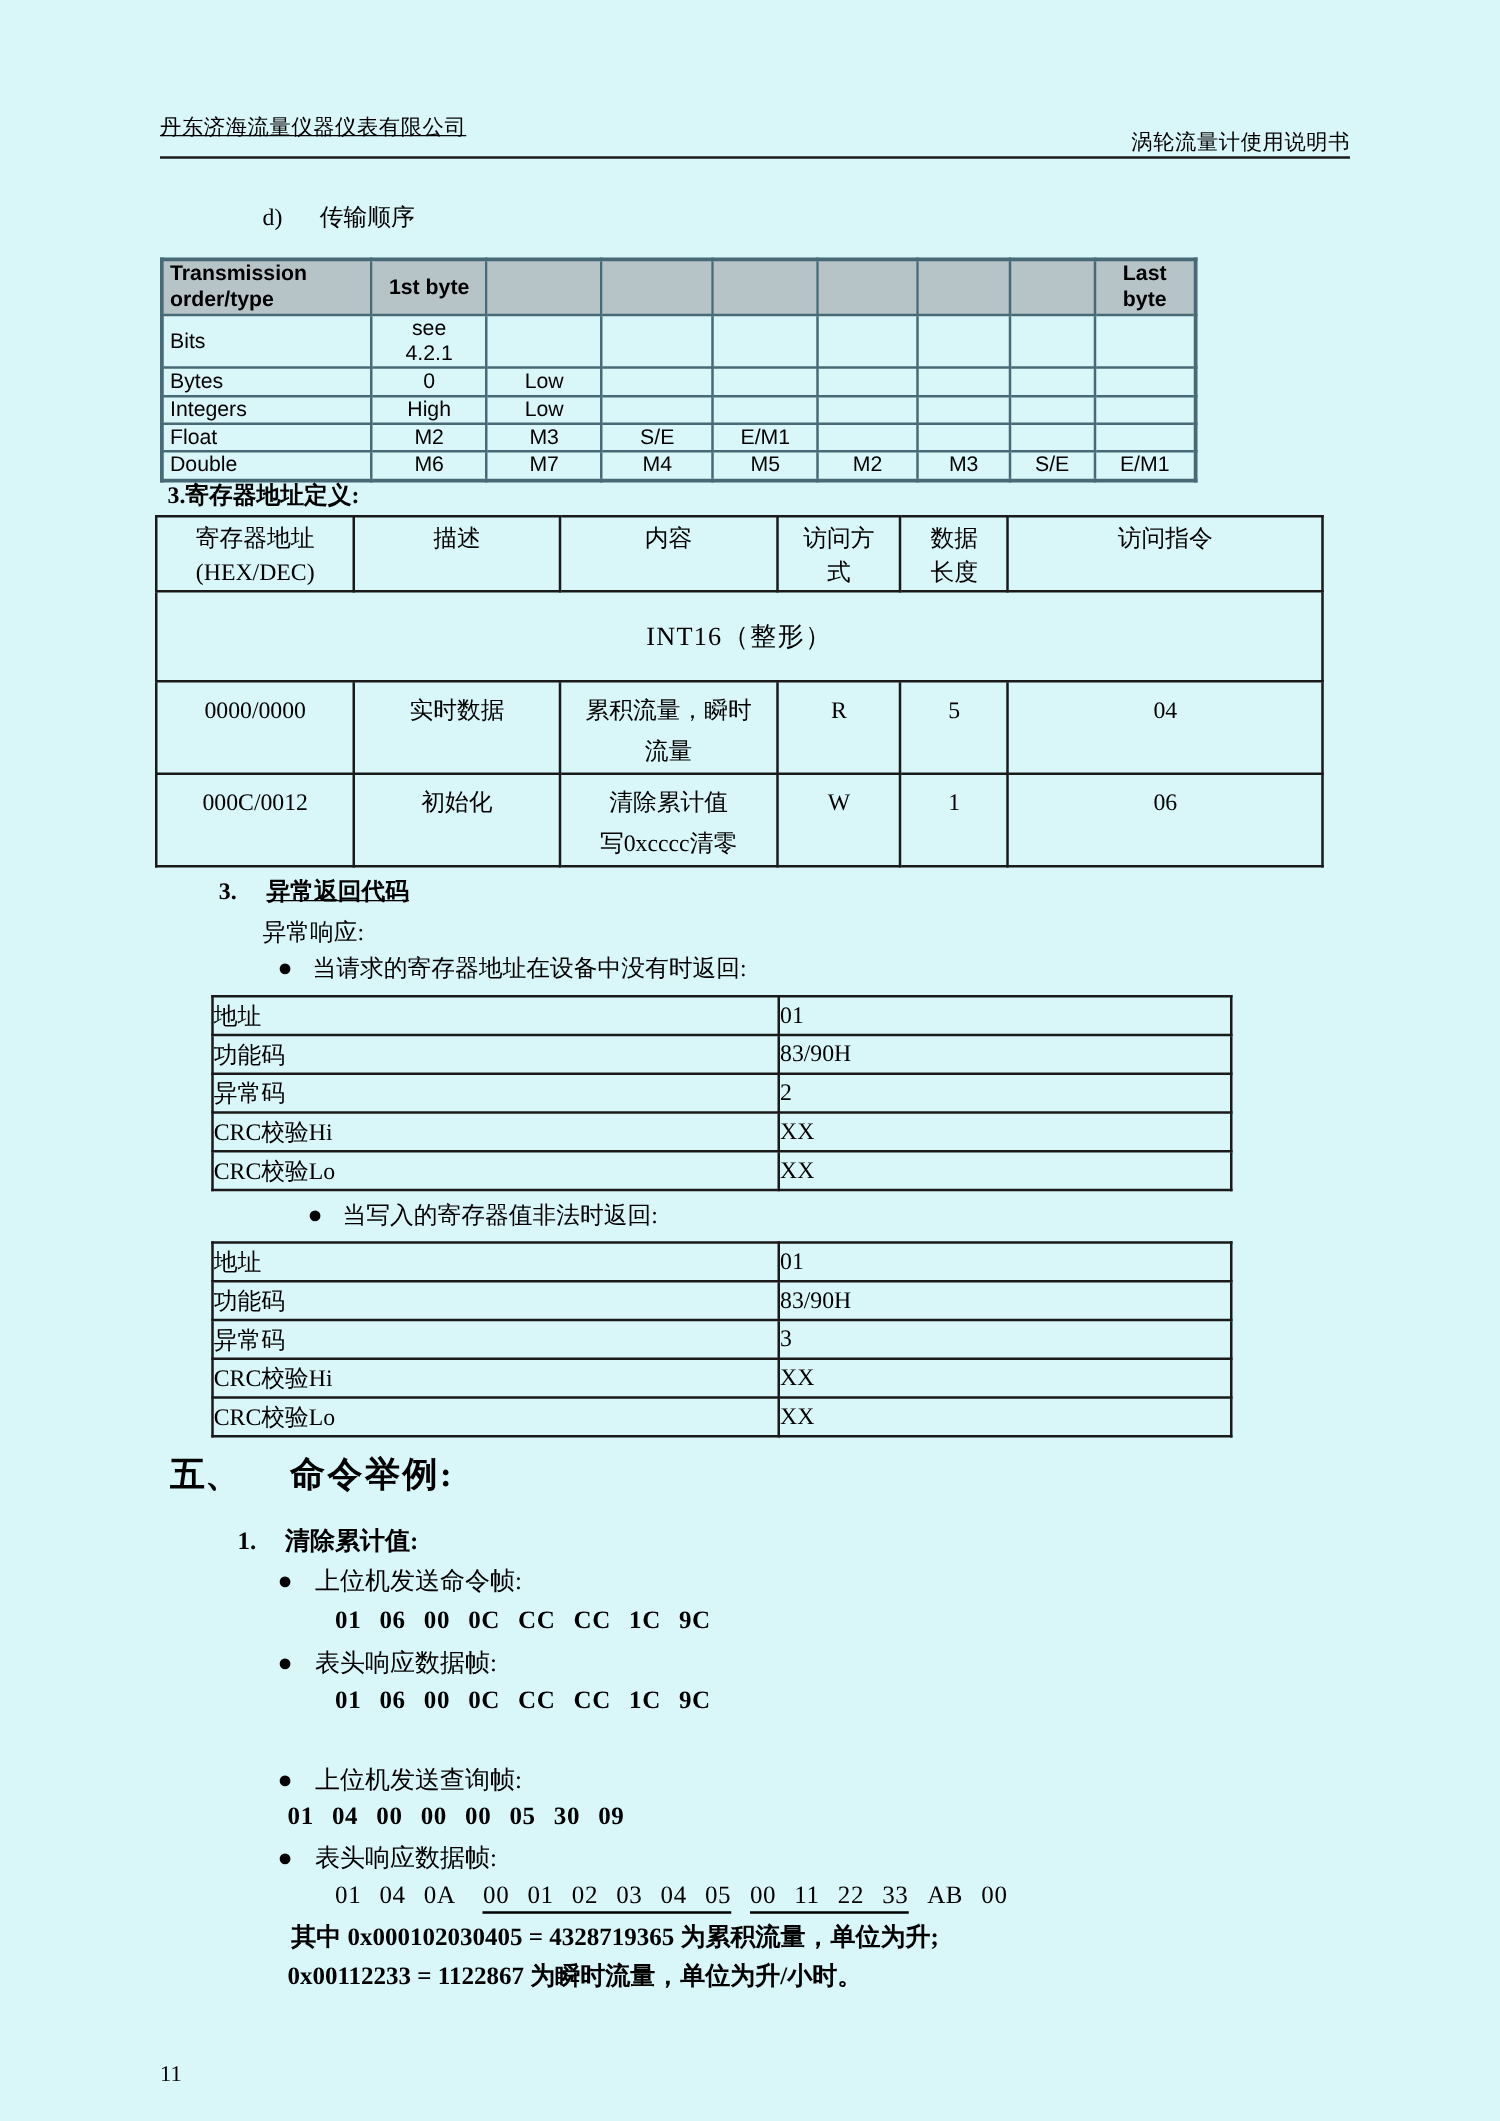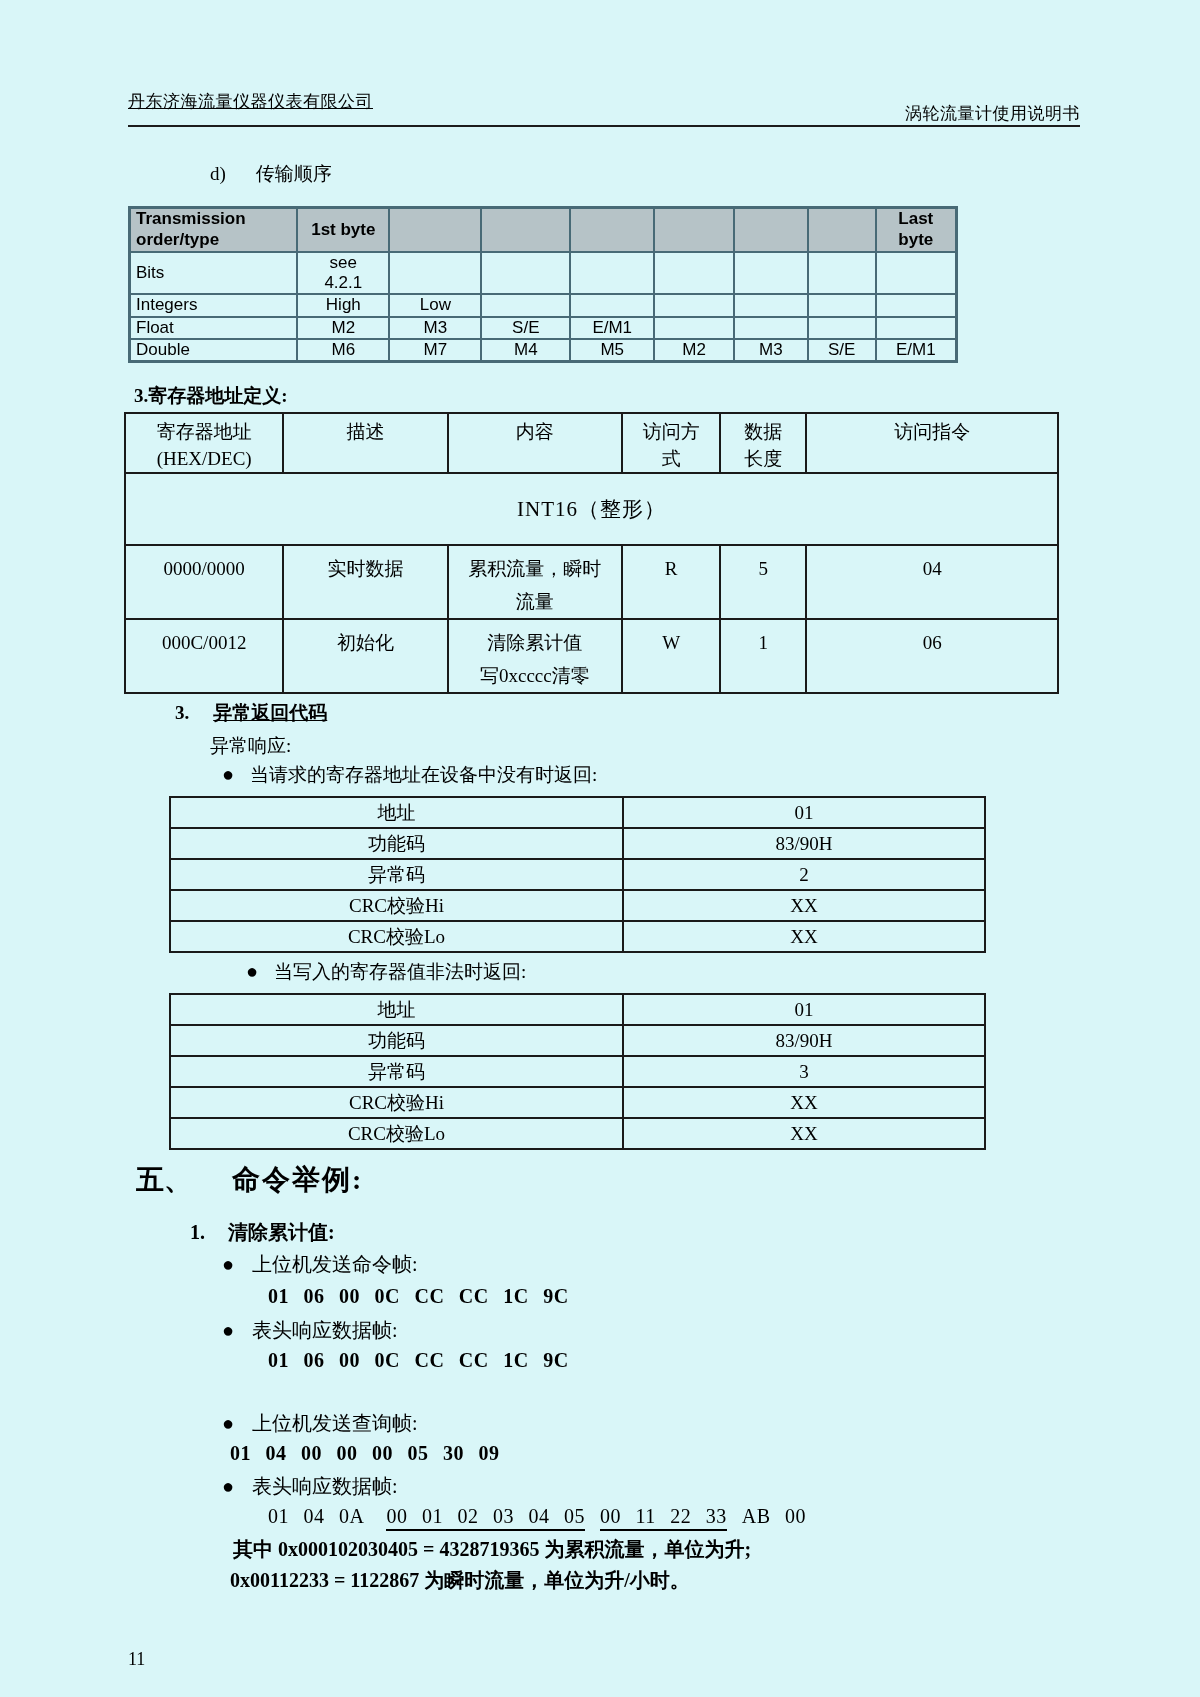--- a/index.html
+++ b/index.html
@@ -48,21 +48,21 @@
   
   .exc-head{left:175px;top:700px;font-size:19px;font-weight:bold;}
   .exc-head .t{margin-left:24px;text-decoration:underline;}
   .exc-sub{left:210px;top:733px;font-size:19px;}
   .bullet-line{font-size:19px;}
   .bullet-line .b{font-size:20px;}
   .bullet-line .t{margin-left:16px;}
   .bl1{left:222px;top:762px;}
   .bl2{left:222px;top:959px;margin-left:24px;}
   .t3{border-collapse:collapse;table-layout:fixed;width:815px;left:169px;font-size:19px;}
-  .t3 td{border:2px solid var(--dark-border);height:29px;text-align:center;vertical-align:middle;padding:0;}
+  .t3 td{border:2px solid var(--dark-border);height:29px;vertical-align:middle;padding:0;}
   .t3a{top:796px;}
   .t3b{top:993px;}
 
   
   .cmd-head{left:136px;top:1161px;font-size:28px;font-weight:bold;}
   .cmd-head .t{margin-left:40px;letter-spacing:2px;}
   .item-head{font-size:20px;font-weight:bold;left:190px;}
   .item-head .t{margin-left:23px;}
   .ih1{top:1219px;}
   .ih2{top:1381px;}
@@ -127,20 +127,31 @@
       <td><span class="narrow">see 4.2.1</span></td>
       <td></td>
       <td></td>
       <td></td>
       <td></td>
       <td></td>
       <td></td>
       <td></td>
     </tr>
     <tr style="height:21px">
+      <td class="c0">Bytes</td>
+      <td>0</td>
+      <td>Low</td>
+      <td></td>
+      <td></td>
+      <td></td>
+      <td></td>
+      <td></td>
+      <td></td>
+    </tr>
+    <tr style="height:21px">
       <td class="c0">Integers</td>
       <td>High</td>
       <td>Low</td>
       <td></td>
       <td></td>
       <td></td>
       <td></td>
       <td></td>
       <td></td>
     </tr>

